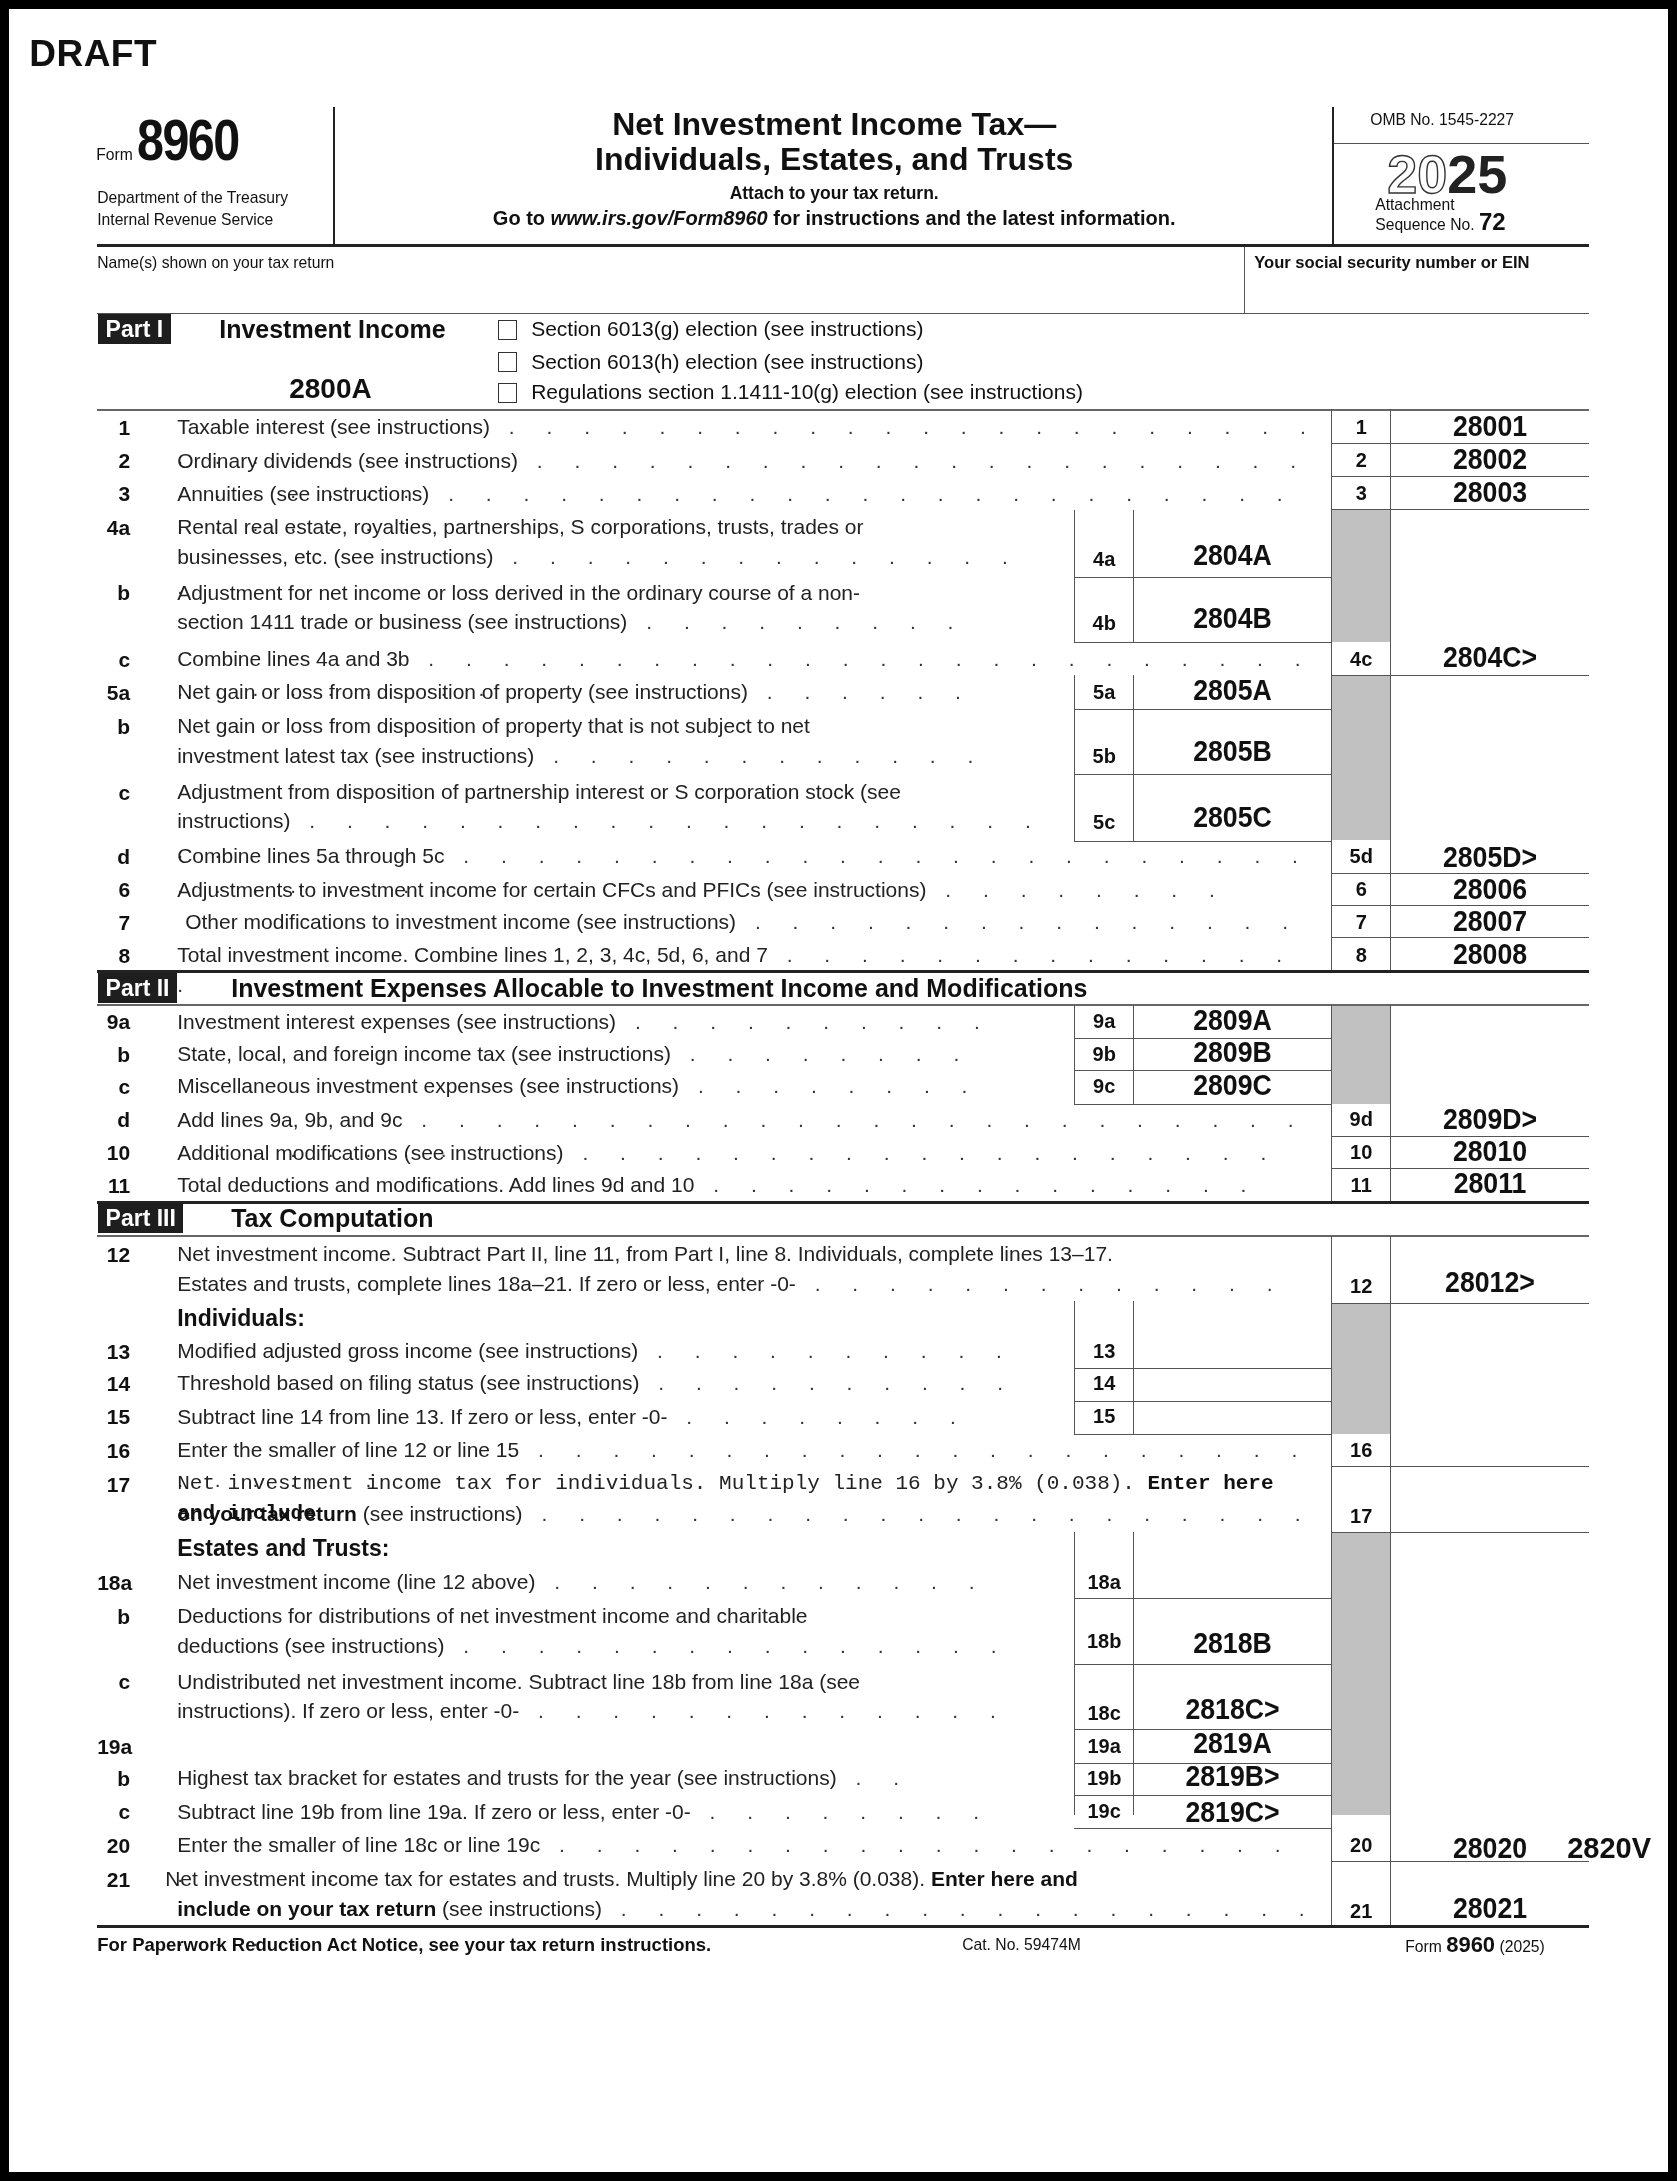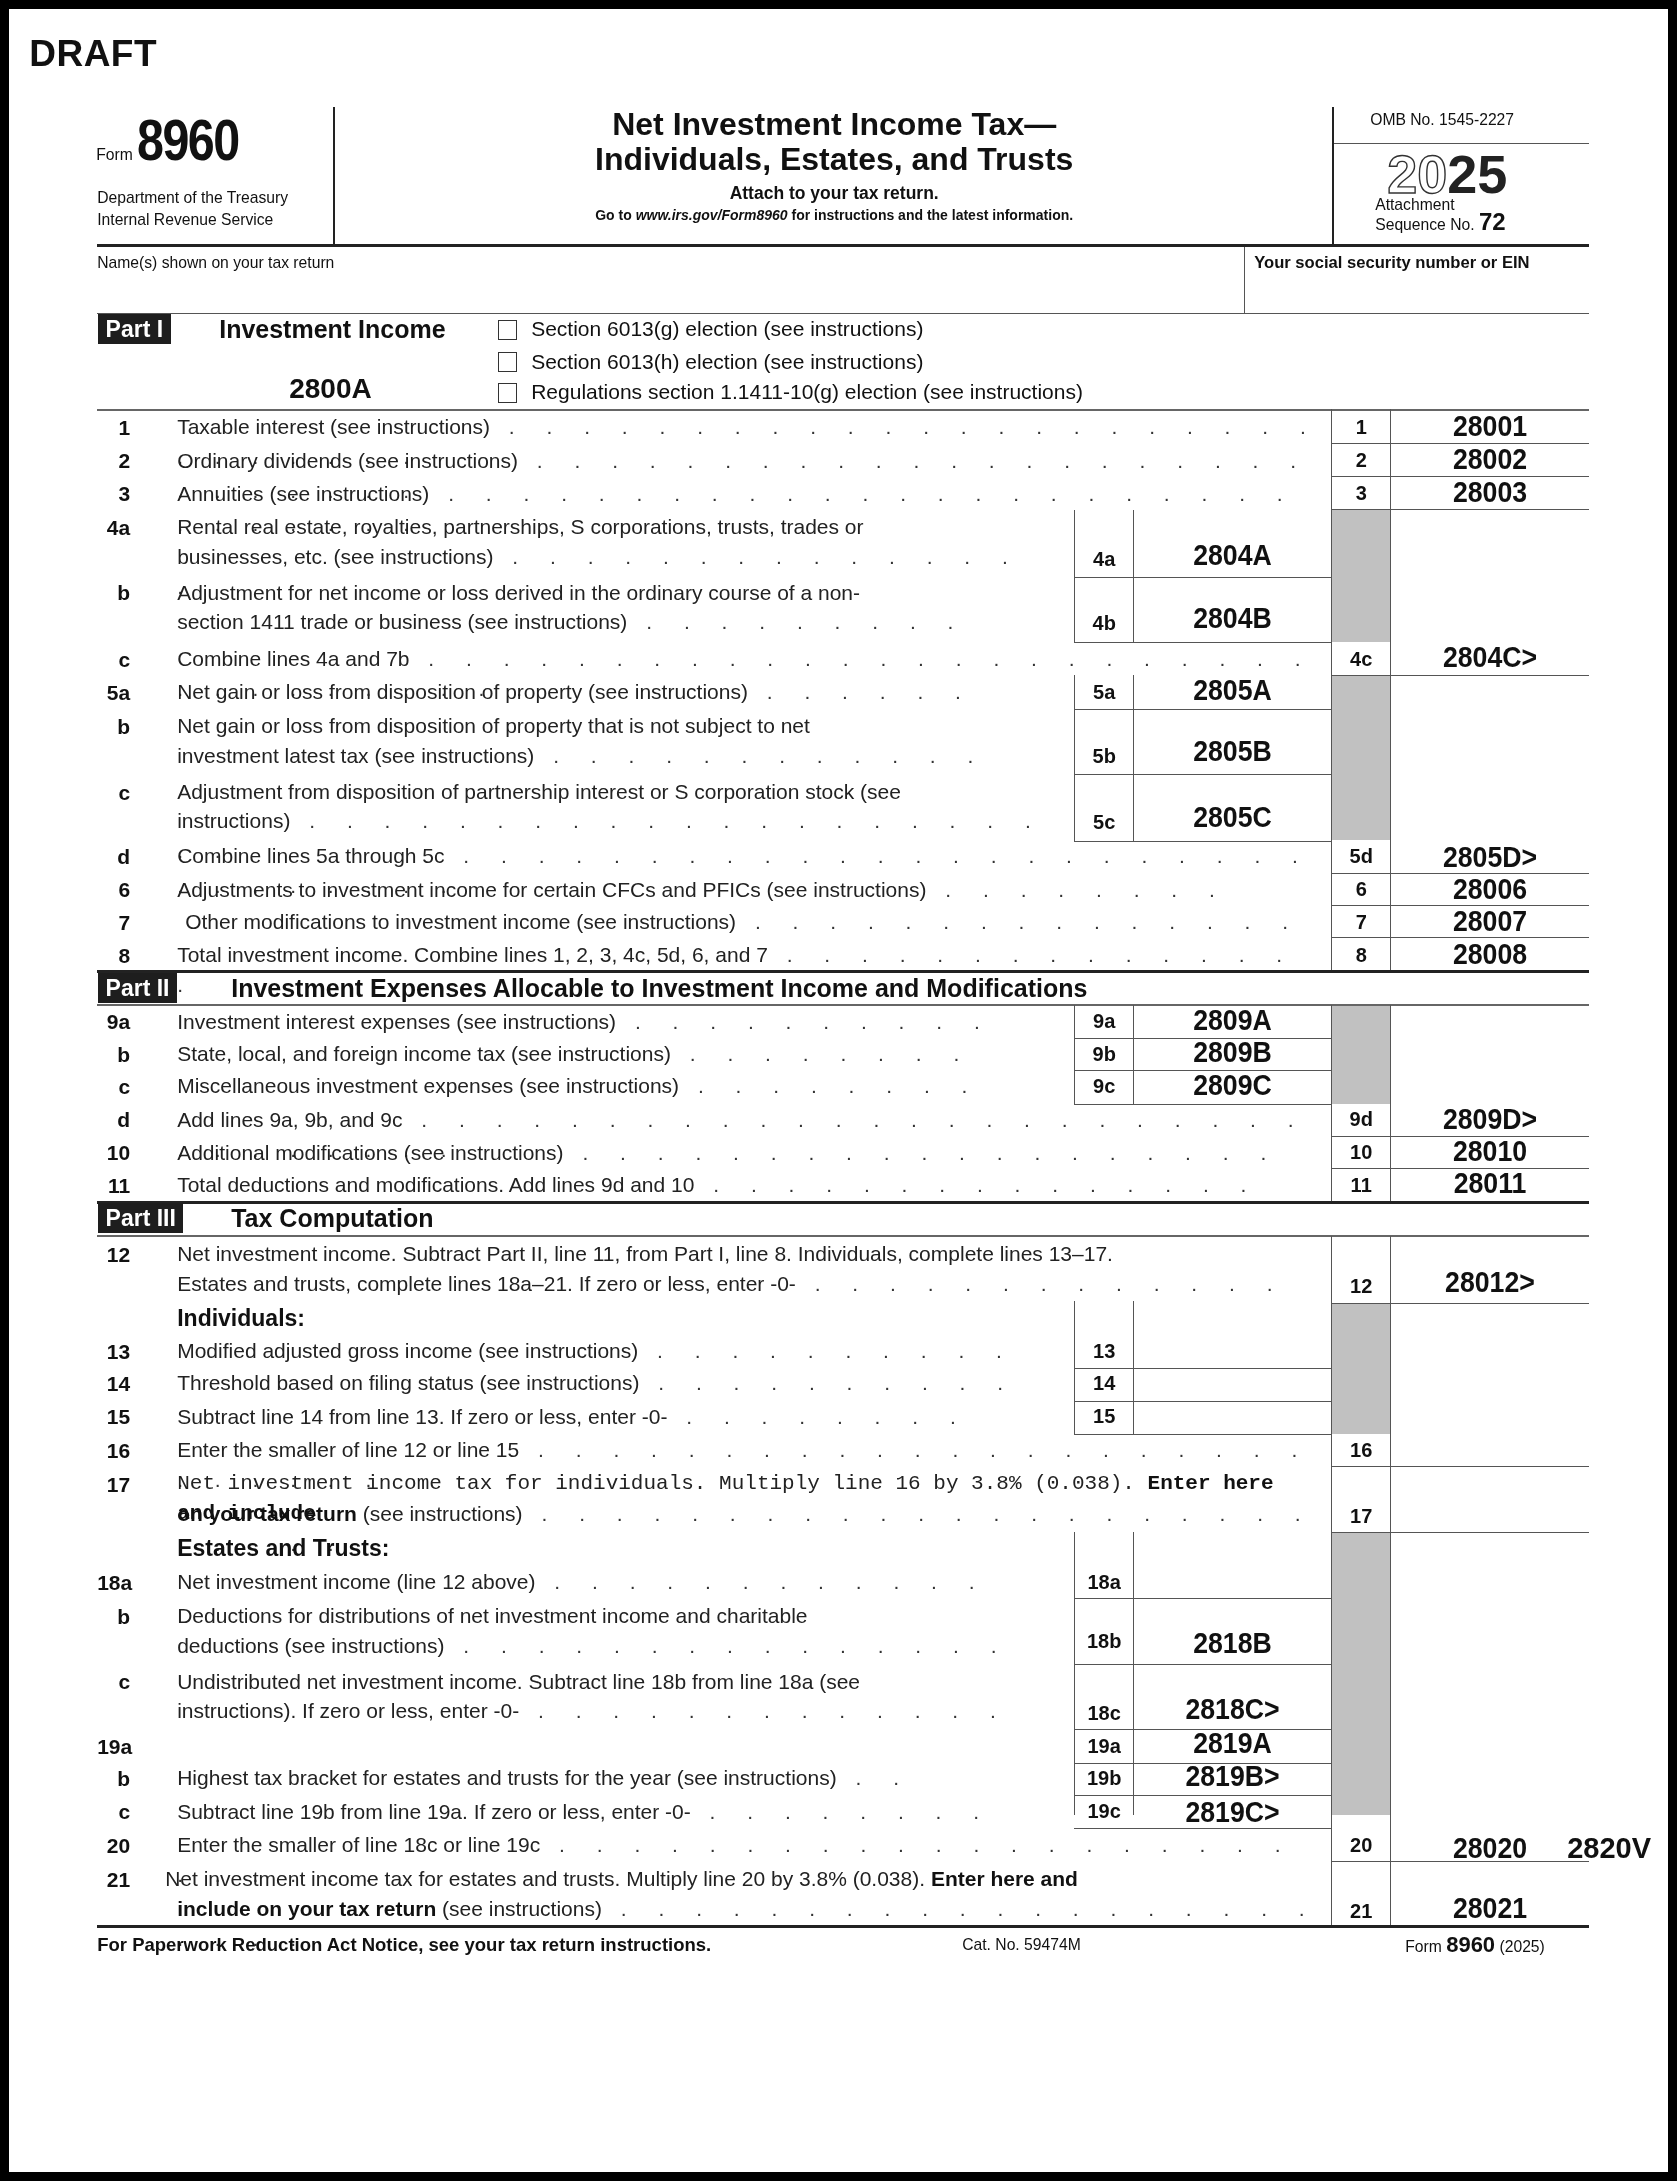--- a/index.html
+++ b/index.html
@@ -65,21 +65,21 @@
   <div class="abs dept" style="left:88px; top:178px;">
     <div>Department of the Treasury</div>
     <div>Internal Revenue Service</div>
   </div>
   <div class="vline" style="left:324px; top:98px; height:138px;"></div>
 
   <div class="abs" style="left:322px; top:98px; width:1006px;">
     <div class="title">Net Investment Income Tax—</div>
     <div class="title">Individuals, Estates, and Trusts</div>
     <div class="sub" style="margin-top:5.5px; font-weight:bold; font-size:17.5px;">Attach to your tax return.</div>
-    <div class="sub" style="margin-top:3.7px; font-weight:bold; font-size:14px;">
+    <div class="sub" style="margin-top:3.7px; font-weight:bold; font-size:20px;">
       <span>Go to </span><i>www.irs.gov/Form8960</i><span> for instructions and the latest information.</span>
     </div>
   </div>
 
   <div class="vline" style="left:1323px; top:98px; height:138px;"></div>
   <div class="abs omb" style="left:1361px; top:102px;">OMB No. 1545-2227</div>
   <div class="hline thin" style="left:1325px; top:134px; width:255px;"></div>
   <div class="abs" style="left:1378px; top:135px; line-height:61px;">
     <span class="year-outline">20</span><span class="year-bold">25</span>
   </div>
@@ -144,21 +144,21 @@
   <div class="hline thin" style="left:1065px; top:568px; width:257px;"></div>
 
   <div class="ln" style="left:88px; top:572px;">b</div>
   <div class="desc j" style="left:168px; top:569px; width:879px;"><span>Adjustment for net income or loss derived in the ordinary course of a non-</span></div>
   <div class="desc" style="left:168px; top:598px; width:879px;"><span>section 1411 trade or business (see instructions)</span><span class="dots"> . . . . . . . . .</span></div>
   <div class="box-lbl" style="left:1066px; top:603px; width:58px;">4b</div>
   <div class="box-val" style="left:1125px; top:593px; width:197px;">2804B</div>
   <div class="hline thin" style="left:1065px; top:633px; width:257px;"></div>
 
   <div class="ln" style="left:88px; top:639px;">c</div>
-  <div class="desc" style="left:168px; top:635px; width:1144px;"><span>Combine lines 4a and 7b</span><span class="dots"> . . . . . . . . . . . . . . . . . . . . . . . . . . . . . . . . . .</span></div>
+  <div class="desc" style="left:168px; top:635px; width:1144px;"><span>Combine lines 4a and 3b</span><span class="dots"> . . . . . . . . . . . . . . . . . . . . . . . . . . . . . . . . . .</span></div>
   <div class="box-lbl" style="left:1323px; top:639px; width:58px;">4c</div>
   <div class="box-val" style="left:1382px; top:632px; width:198px;">2804C&gt;</div>
   <div class="hline thin" style="left:1322px; top:666px; width:258px;"></div>
 
   <div class="grey" style="left:1323px; top:667px; width:58px; height:164px;"></div>
   <div class="vline vthin" style="left:1065px; top:666px; height:166px;"></div>
   <div class="vline vthin" style="left:1124px; top:666px; height:166px;"></div>
 
   <div class="ln" style="left:88px; top:672px;">5a</div>
   <div class="desc" style="left:168px; top:668px; width:879px;"><span>Net gain or loss from disposition of property (see instructions)</span><span class="dots"> . . . . . .</span></div>

